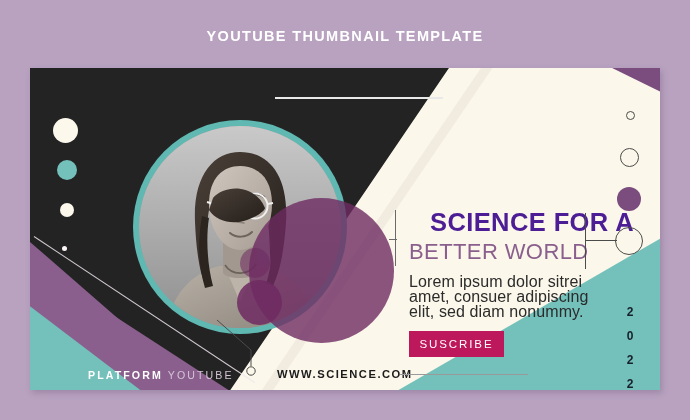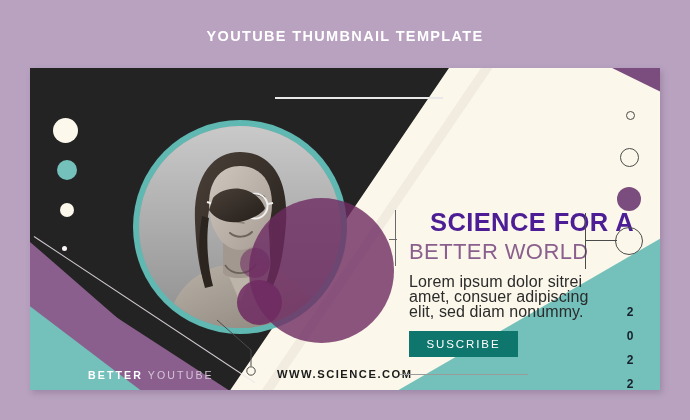--- a/index.html
+++ b/index.html
@@ -134,22 +134,22 @@
 
   
   .body-copy{
     position:absolute;left:409px;top:274px;width:180px;
     font-size:16px;line-height:15px;color:#2b2b2b;
     letter-spacing:.1px;
   }
 
   
   .subscribe{
-    position:absolute;left:409px;top:331px;width:109px;height:26px;
-    background:#0f766e;color:#ffffff;border:none;
+    position:absolute;left:409px;top:331px;width:95px;height:26px;
+    background:#be185d;color:#ffffff;border:none;
     font-family:"Liberation Sans", sans-serif;
     font-size:11.5px;letter-spacing:1.9px;font-weight:500;
     cursor:pointer;padding:0;
   }
 
   
   .connector{position:absolute;left:215px;top:318px;}
 
   
   .footer-brand{
@@ -276,21 +276,21 @@
   <div class="rc-vline"></div>
   <div class="rc-line"></div>
   <div class="rc rc-lg"></div>
 
   <svg class="connector" width="115" height="70">
     <polyline points="2,2 36,32 36,48" fill="none" stroke="#4b4b4b" stroke-width="1"></polyline>
     <circle cx="36" cy="53" r="4.2" fill="none" stroke="#4b4b4b" stroke-width="1"></circle>
   </svg>
 
   <div class="footer-brand">
-    <span class="b">BETTER</span>
+    <span class="b">PLATFORM</span>
     <span class="l">YOUTUBE</span>
   </div>
   <div class="footer-url">WWW.SCIENCE.COM</div>
   <div class="footer-rule"></div>
 
   <div class="year">
     <span>2</span>
     <span>0</span>
     <span>2</span>
     <span>2</span>

